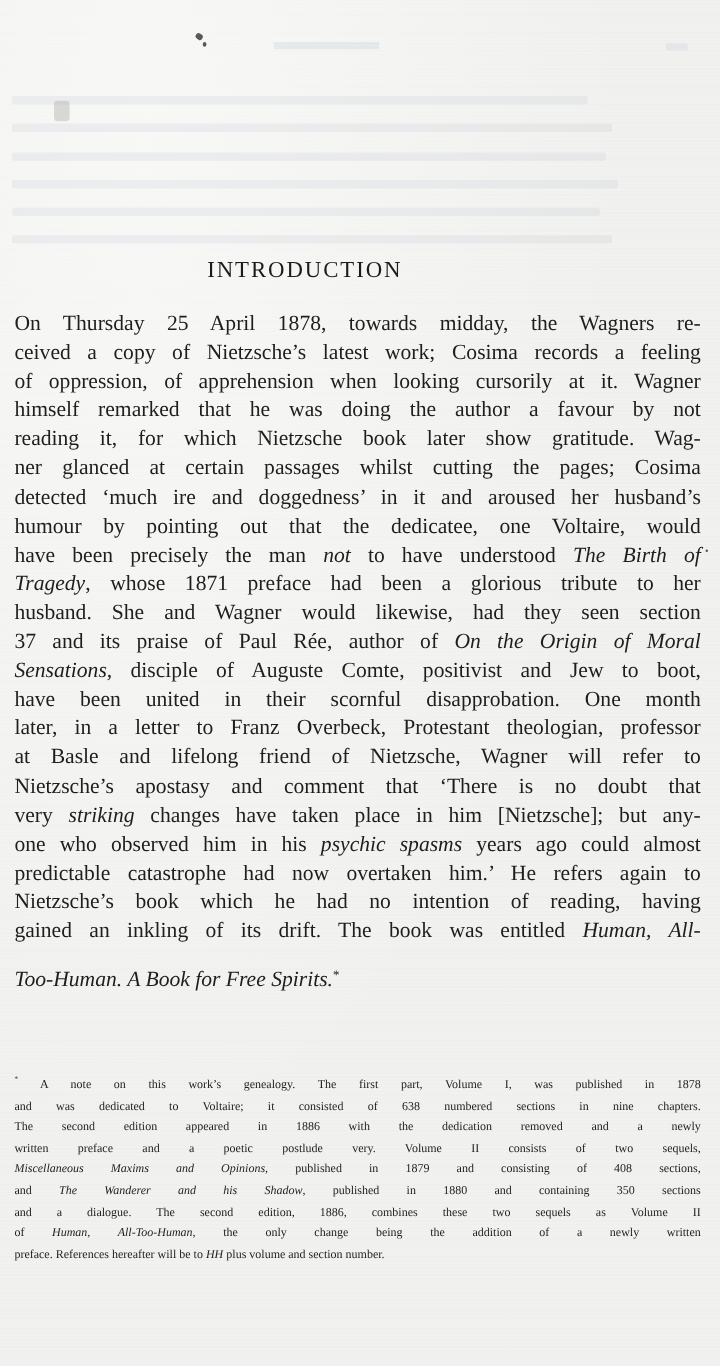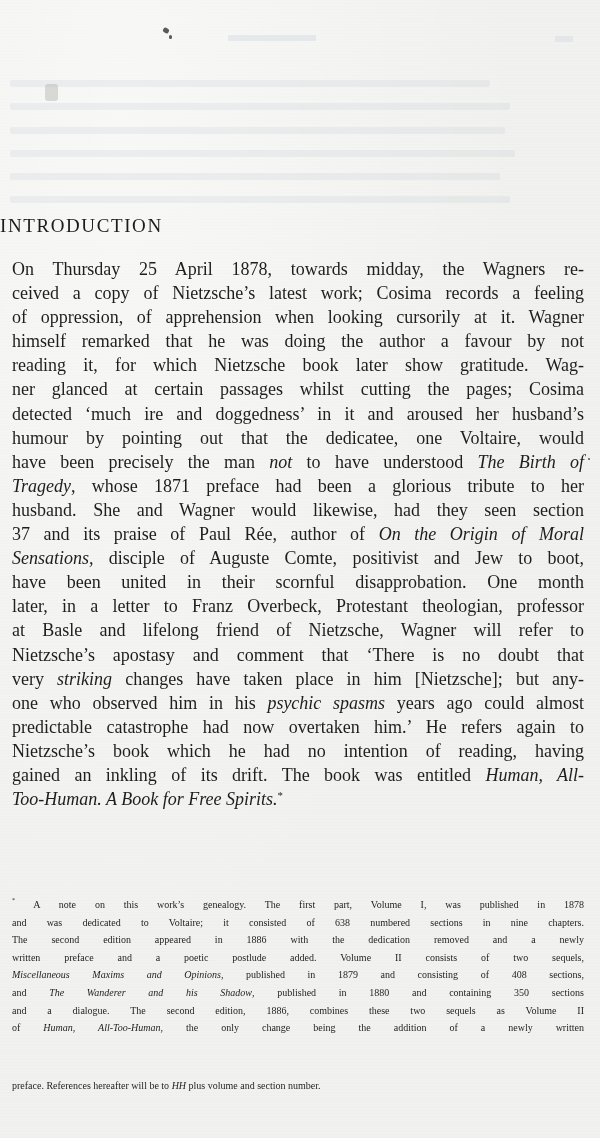--- a/index.html
+++ b/index.html
@@ -60,20 +60,21 @@
   .smudge {
     position: absolute;
     background: rgba(170,170,165,0.4);
     border-radius: 3px;
   }
   .heading {
     position: absolute;
     left: 0;
     width: 508px;
     top: 215px;
+    text-align: center;
     font-size: 19px;
     letter-spacing: 1.6px;
     color: #1c1c1c;
   }
   .body-text {
     position: absolute;
     left: 12px;
     top: 257px;
     width: 572px;
     font-size: 18px;
@@ -83,39 +84,39 @@
   }
   .line {
     display: block;
     white-space: nowrap;
     text-align: justify;
     text-align-last: justify;
     height: 24.1px;
   }
   .line.last {
     text-align-last: left;
+    margin-top: 17px;
   }
   .footnote {
     position: absolute;
     left: 12px;
     top: 896px;
     width: 572px;
     font-size: 10px;
     line-height: 17.6px;
   }
   .fline {
     display: block;
     white-space: nowrap;
     text-align: justify;
     text-align-last: justify;
     height: 17.6px;
   }
   .fline.last {
     text-align-last: left;
-    margin-top: 40px;
   }
   i { font-style: italic; }
   sup { font-size: 60%; vertical-align: 6px; line-height: 0; }
   .margin-dot {
     position: absolute;
     left: 588px;
     top: 458px;
     width: 2px;
     height: 2px;
     background: #555;
@@ -169,20 +170,20 @@
       <span class="line"><span>gained an inkling of its drift. The book was entitled </span><i>Human, All-</i></span>
       <span class="line last"><i>Too-Human. A Book for Free Spirits.</i><sup>*</sup></span>
     </div>
 
   <div class="margin-dot"></div>
 
   <div class="footnote" id="footnote">
       <span class="fline"><sup>*</sup><span> A note on this work’s genealogy. The first part, Volume I, was published in 1878</span></span>
       <span class="fline"><span>and was dedicated to Voltaire; it consisted of 638 numbered sections in nine chapters.</span></span>
       <span class="fline"><span>The second edition appeared in 1886 with the dedication removed and a newly</span></span>
-      <span class="fline"><span>written preface and a poetic postlude added. Volume II consists of two sequels,</span></span>
+      <span class="fline"><span>written preface and a poetic postlude very. Volume II consists of two sequels,</span></span>
       <span class="fline"><i>Miscellaneous Maxims and Opinions</i><span>, published in 1879 and consisting of 408 sections,</span></span>
       <span class="fline"><span>and </span><i>The Wanderer and his Shadow</i><span>, published in 1880 and containing 350 sections</span></span>
       <span class="fline"><span>and a dialogue. The second edition, 1886, combines these two sequels as Volume II</span></span>
       <span class="fline"><span>of </span><i>Human, All-Too-Human</i><span>, the only change being the addition of a newly written</span></span>
       <span class="fline last"><span>preface. References hereafter will be to </span><i>HH</i><span> plus volume and section number.</span></span>
     </div>
 </div>
 
 </body></html>

